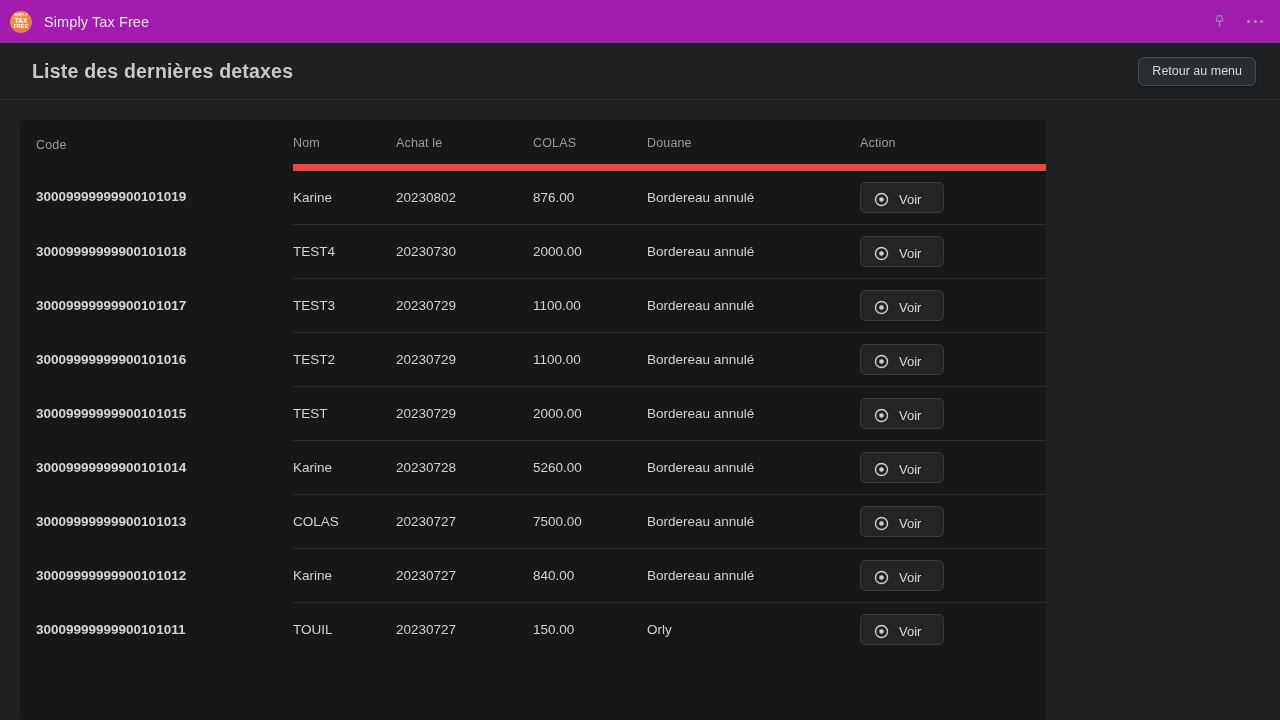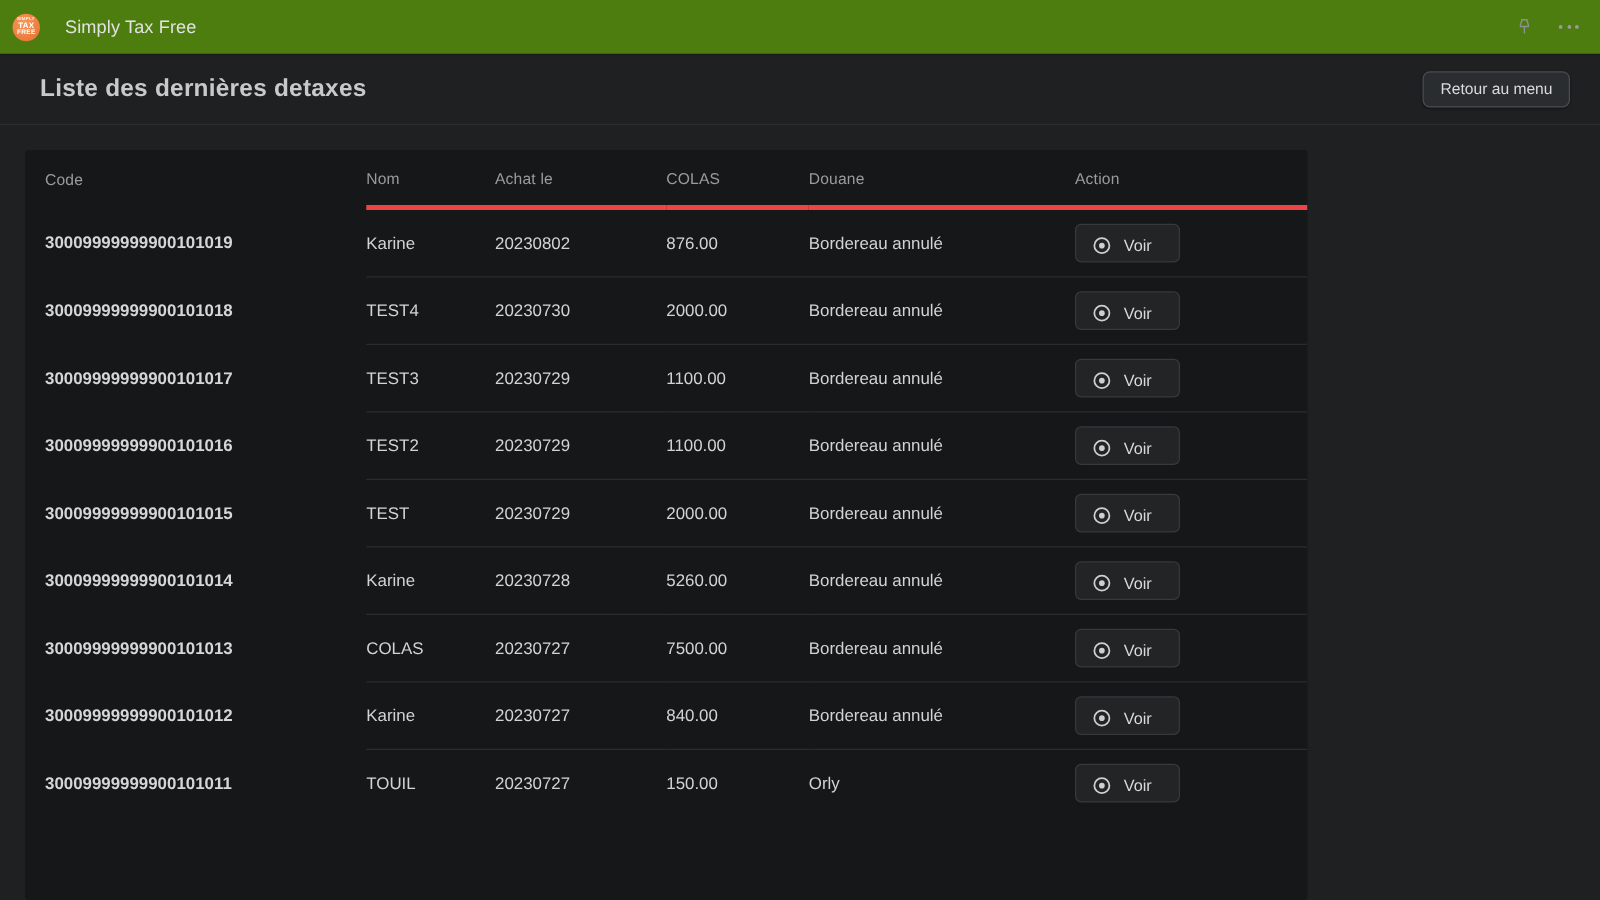--- a/index.html
+++ b/index.html
@@ -14,27 +14,26 @@
   body {
     background: #1e2022;
     font-family: "Liberation Sans", sans-serif;
     color: #d8d8d8;
     -webkit-font-smoothing: antialiased;
   }
 
   
   .titlebar {
     height: 44px;
-    background: #4d7c0f;
+    background: #a21caf;
     display: flex;
     align-items: center;
     padding: 0 14px 0 10px;
     border-bottom: 1px solid #1a1c1d;
     position: relative;
-    gap: 8px;
   }
   .app-logo {
     width: 22px;
     height: 22px;
     border-radius: 50%;
     background: radial-gradient(circle at 40% 35%, #f59b5a 0%, #ef8043 55%, #e0702f 100%);
     flex: 0 0 auto;
     display: flex;
     flex-direction: column;
     align-items: center;
@@ -130,21 +129,21 @@
     letter-spacing: .15px;
   }
   table.detaxes th.c-code   { width: 273px; padding-left: 16px; }
   table.detaxes th.c-nom    { width: 103px; }
   table.detaxes th.c-date   { width: 137px; }
   table.detaxes th.c-mttc   { width: 114px; }
   table.detaxes th.c-douane { width: 213px; }
   table.detaxes th.c-action { width: auto; }
 
   
-  table.detaxes thead tr th { border-bottom: 4px solid #ef4444; }
+  table.detaxes thead tr th { border-bottom: 7px solid #ef4444; }
   table.detaxes thead tr th.c-code { border-bottom: none; }
 
   table.detaxes tbody td {
     font-size: 13.5px;
     color: #d3d3d3;
     padding: 19px 0;
     border-bottom: 1px solid #2a2c2e;
     vertical-align: middle;
     white-space: nowrap;
     overflow: hidden;

